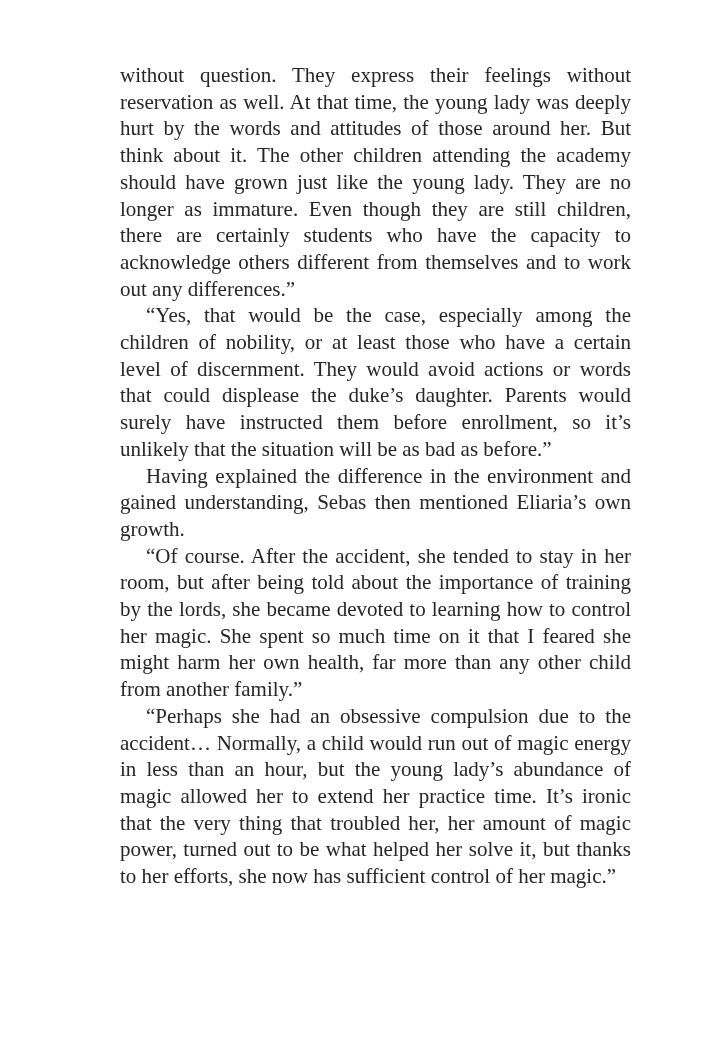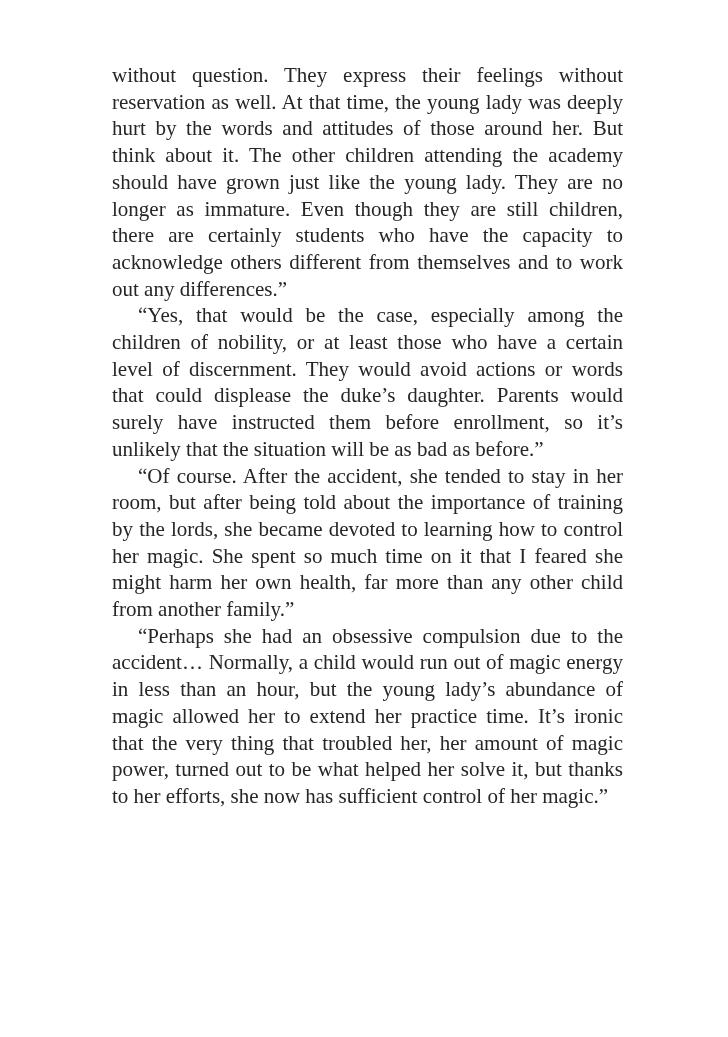--- a/index.html
+++ b/index.html
@@ -8,21 +8,21 @@
   }
   body {
     width: 728px;
     height: 1037px;
     background: #ffffff;
     overflow: hidden;
     position: relative;
   }
   .page {
     position: absolute;
-    left: 112px;
+    left: 120px;
     top: 62px;
     width: 511px;
     color: #262626;
     font-family: "Liberation Serif", "DejaVu Serif", serif;
     font-size: 21px;
     line-height: 26.7px;
     text-align: justify;
     text-justify: inter-word;
   }
   .para {
@@ -33,15 +33,16 @@
   .para.indent {
     text-indent: 26px;
   }
 </style>
 </head>
 <body style="background: rgb(255, 255, 255);">
 
 <div class="page" style="color: rgb(38, 38, 38);">
   <p class="para">without question. They express their feelings without reservation as well. At that time, the young lady was deeply hurt by the words and attitudes of those around her. But think about it. The other children attending the academy should have grown just like the young lady. They are no longer as immature. Even though they are still children, there are certainly students who have the capacity to acknowledge others different from themselves and to work out any differences.”</p>
   <p class="para indent">“Yes, that would be the case, especially among the children of nobility, or at least those who have a certain level of discernment. They would avoid actions or words that could displease the duke’s daughter. Parents would surely have instructed them before enrollment, so it’s unlikely that the situation will be as bad as before.”</p>
+  <p class="para indent">Having explained the difference in the environment and gained understanding, Sebas then mentioned Eliaria’s own growth.</p>
   <p class="para indent">“Of course. After the accident, she tended to stay in her room, but after being told about the importance of training by the lords, she became devoted to learning how to control her magic. She spent so much time on it that I feared she might harm her own health, far more than any other child from another family.”</p>
   <p class="para indent">“Perhaps she had an obsessive compulsion due to the accident… Normally, a child would run out of magic energy in less than an hour, but the young lady’s abundance of magic allowed her to extend her practice time. It’s ironic that the very thing that troubled her, her amount of magic power, turned out to be what helped her solve it, but thanks to her efforts, she now has sufficient control of her magic.”</p>
 </div>
 
 </body></html>

